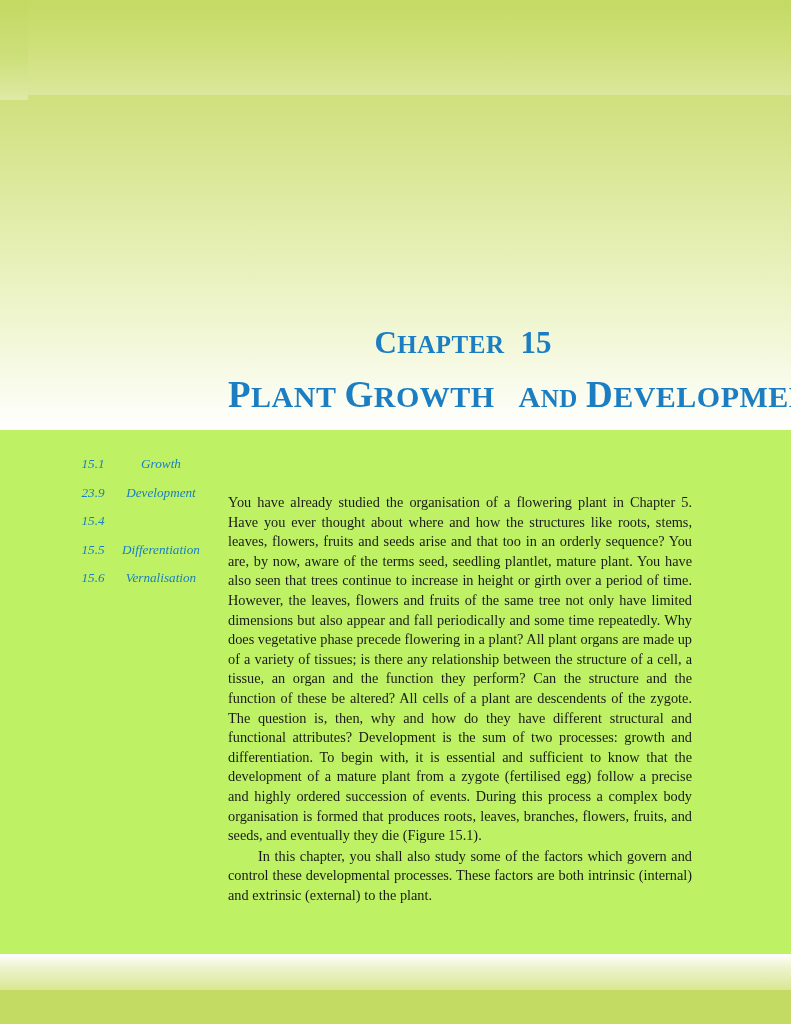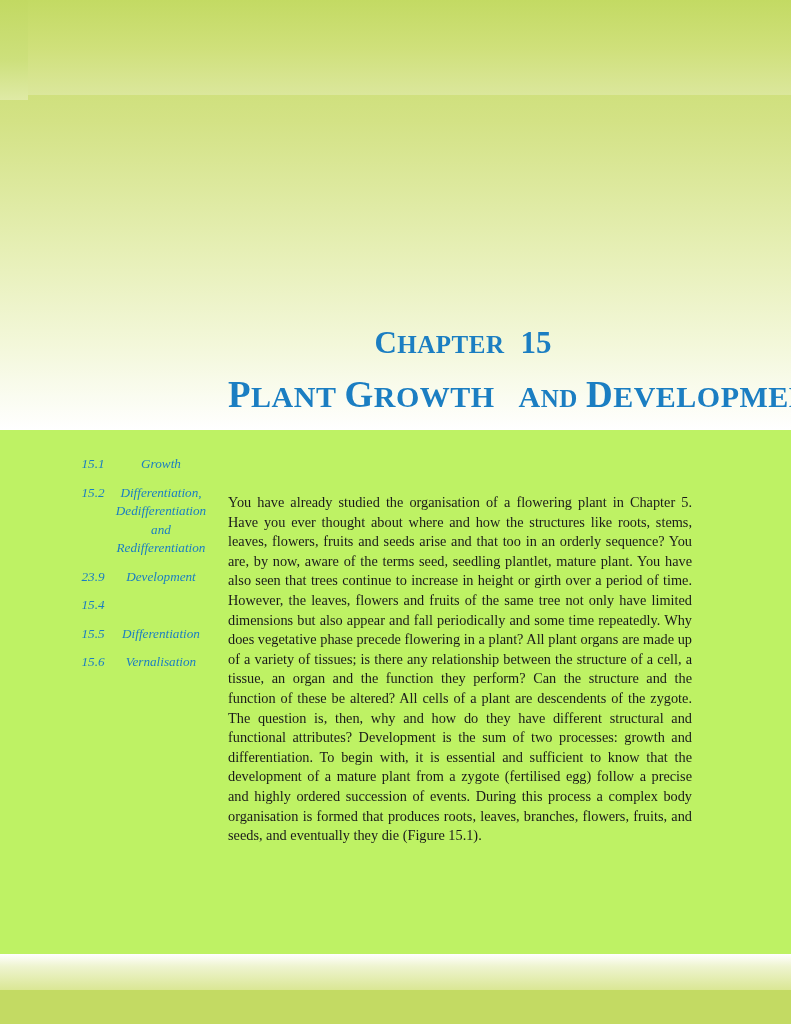--- a/index.html
+++ b/index.html
@@ -180,40 +180,37 @@
       <span class="w"><span class="cap">P</span>lant</span><span class="w"><span class="cap">G</span>rowth</span><span class="w small"><span class="cap">A</span>nd</span><span class="w"><span class="cap">D</span>evelopment</span>
     </div>
   </div>
 
   <div class="toc">
     <div class="toc-item">
       <span class="toc-num">15.1</span>
       <span class="toc-label">Growth</span>
     </div>
     <div class="toc-item">
-      <span class="toc-num">15.2</span>
-      <span class="toc-label">Differentiation, Dedifferentiation and Redifferentiation</span>
-    </div>
-    <div class="toc-item">
       <span class="toc-num">23.9</span>
       <span class="toc-label">Development</span>
     </div>
     <div class="toc-item">
       <span class="toc-num">15.4</span>
     </div>
     <div class="toc-item">
       <span class="toc-num">15.5</span>
       <span class="toc-label">Differentiation</span>
     </div>
     <div class="toc-item">
       <span class="toc-num">15.6</span>
       <span class="toc-label">Vernalisation</span>
     </div>
   </div>
 
   <div class="body-col">
     <p>You have already studied the organisation of a flowering plant in Chapter 5. Have you ever thought about where and how the structures like roots, stems, leaves, flowers, fruits and seeds arise and that too in an orderly sequence? You are, by now, aware of the terms seed, seedling plantlet, mature plant. You have also seen that trees continue to increase in height or girth over a period of time. However, the leaves, flowers and fruits of the same tree not only have limited dimensions but also appear and fall periodically and some time repeatedly. Why does vegetative phase precede flowering in a plant? All plant organs are made up of a variety of tissues; is there any relationship between the structure of a cell, a tissue, an organ and the function they perform? Can the structure and the function of these be altered? All cells of a plant are descendents of the zygote. The question is, then, why and how do they have different structural and functional attributes? Development is the sum of two processes: growth and differentiation. To begin with, it is essential and sufficient to know that the development of a mature plant from a zygote (fertilised egg) follow a precise and highly ordered succession of events. During this process a complex body organisation is formed that produces roots, leaves, branches, flowers, fruits, and seeds, and eventually they die (Figure 15.1).</p>
+    <p class="indent">In this chapter, you shall also study some of the factors which govern and control these developmental processes. These factors are both intrinsic (internal) and extrinsic (external) to the plant.</p>
   </div>
 
   <div class="band-bottom"></div>
   <div class="band-bottom-solid"></div>
 
 </div>
 
 </body></html>

